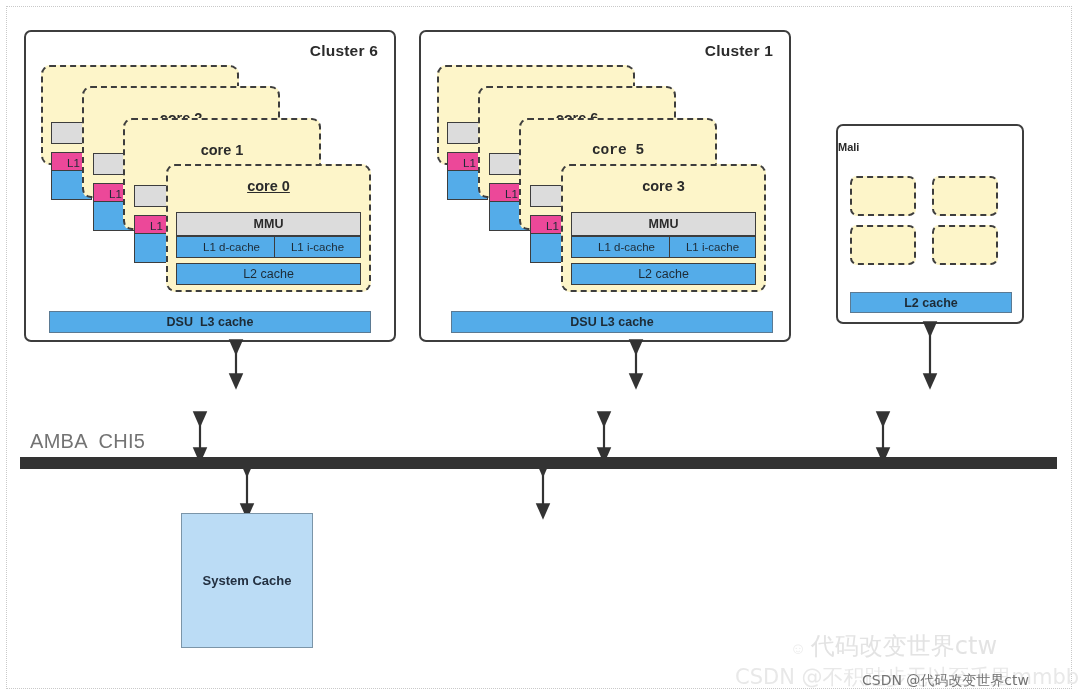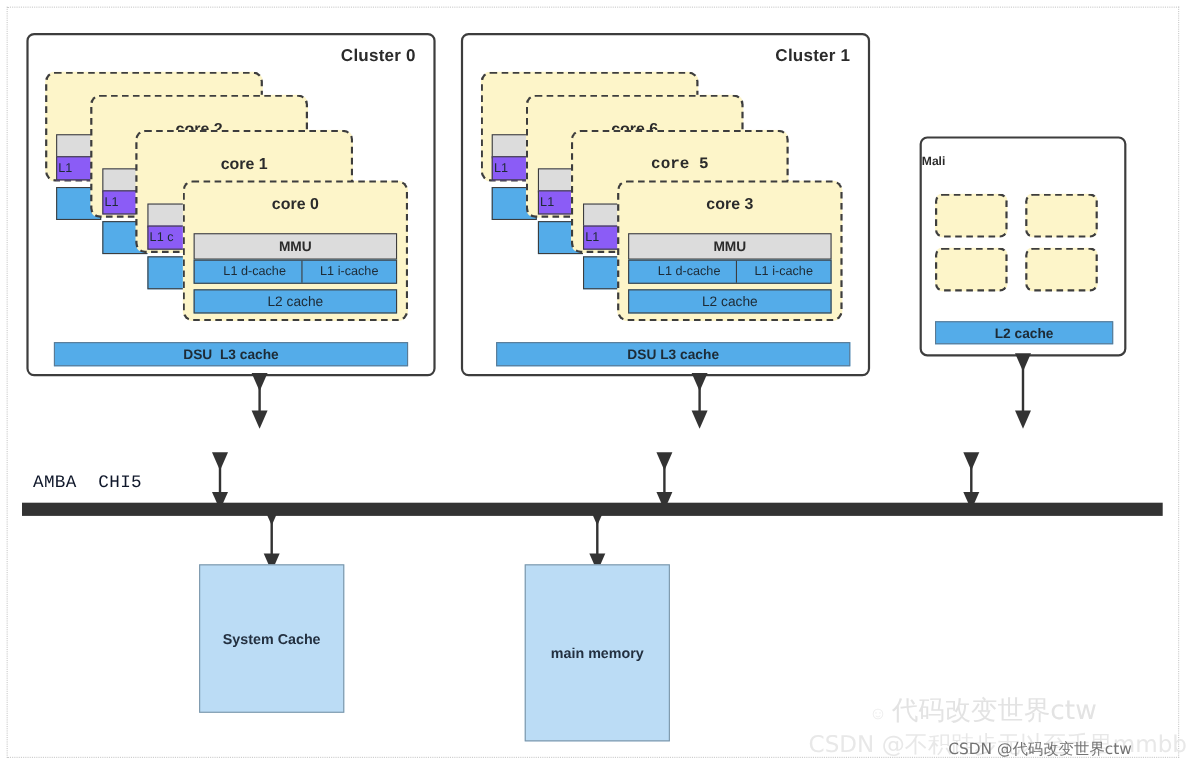--- a/index.html
+++ b/index.html
@@ -107,30 +107,31 @@
   }
   
   .stub-mmu {
     position: absolute;
     background: #dcdcdc;
     border: 1.6px solid #3d3d3d;
     box-sizing: border-box;
   }
   .stub-l1 {
     position: absolute;
-    background: #8b5cf6;
+    background: #ec4899;
     border: 1.6px solid #3d3d3d;
     box-sizing: border-box;
     display: flex;
     align-items: center;
     font-size: 11.5px;
     color: #1d2b36;
-    padding-left: 1px;
+    padding-left: 15px;
     overflow: hidden;
     white-space: nowrap;
+    margin-top: 10px;
   }
   .stub-l2 {
     position: absolute;
     background: #54ace9;
     border: 1.6px solid #3d3d3d;
     box-sizing: border-box;
   }
 
   
   .dsu {
@@ -178,25 +179,24 @@
     color: #1d2b36;
   }
 
   
   .bus {
     position: absolute;
     background: #333333;
   }
   .bus-label {
     position: absolute;
-    font-size: 16px;
-    color: #0f172a;
+    font-size: 20px;
+    color: #737373;
     white-space: pre;
     letter-spacing: .3px;
-    font-family: Liberation Mono, monospace;
   }
 
   
   .mem {
     position: absolute;
     background: #bbdcf5;
     border: 1.4px solid #7b95a8;
     box-sizing: border-box;
     display: flex;
     align-items: center;
@@ -233,21 +233,21 @@
   .wm-chat { color: #ececec; }
 </style>
 </head>
 <body>
 
 <div id="canvas">
 
   <div class="page-border"></div>
 
   <div class="cluster" style="left:24px; top:30px; width:372px; height:312px;">
-    <div class="cluster-title">Cluster 0</div>
+    <div class="cluster-title">Cluster 6</div>
   </div>
 
   <div class="core" style="left:41px; top:65px; width:198px; height:100px;">
     <div class="core-label" style="top:22px;">core 3</div>
   </div>
   <div class="stub-mmu" style="left:51px; top:122px; width:41px; height:22px;"></div>
   <div class="stub-l1" style="left:51px; top:142px; width:41px; height:22px;">L1</div>
   <div class="stub-l2" style="left:51px; top:170px; width:41px; height:30px;"></div>
 
   <div class="core" style="left:82px; top:86px; width:198px; height:112px;">
@@ -258,21 +258,21 @@
   <div class="stub-l2" style="left:93px; top:201px; width:41px; height:30px;"></div>
 
   <div class="core" style="left:123px; top:118px; width:198px; height:112px;">
     <div class="core-label" style="top:22px;">core 1</div>
   </div>
   <div class="stub-mmu" style="left:134px; top:185px; width:45px; height:22px;"></div>
   <div class="stub-l1" style="left:134px; top:205px; width:45px; height:22px;">L1 c</div>
   <div class="stub-l2" style="left:134px; top:233px; width:45px; height:30px;"></div>
 
   <div class="core" style="left:166px; top:164px; width:205px; height:128px;">
-    <div class="core-label" style="top:12px;">core 0</div>
+    <div class="core-label" style="top:12px;text-decoration:underline;">core 0</div>
   </div>
   <div class="mmu" style="left:176px; top:212px; width:185px; height:24px;">MMU</div>
   <div class="l1row" style="left:176px; top:236px; width:185px; height:22px;">
     <div>L1 d-cache</div>
     <div>L1 i-cache</div>
   </div>
   <div class="l2" style="left:176px; top:263px; width:185px; height:22px;">L2 cache</div>
 
   <div class="dsu" style="left:49px; top:311px; width:322px; height:22px;">DSU  L3 cache</div>
 
@@ -341,21 +341,20 @@
 
     <line x1="247" y1="470" x2="247" y2="512" stroke="#333333" stroke-width="2.2" marker-start="url(#ah)" marker-end="url(#ah)"></line>
     <line x1="543" y1="470" x2="543" y2="512" stroke="#333333" stroke-width="2.2" marker-start="url(#ah)" marker-end="url(#ah)"></line>
   </svg>
 
 
   <div class="bus-label" style="left:30px; top:430px;">AMBA  CHI5</div>
   <div class="bus" style="left:20px; top:457px; width:1037px; height:12px;"></div>
 
   <div class="mem" style="left:181px; top:513px; width:132px; height:135px;">System Cache</div>
-  <div class="mem" style="left:477px; top:513px; width:132px; height:161px;">main memory</div>
 
   <div class="wm" style="left:790px; top:630px;">
     <span class="wm-chat">☺</span>
     <span class="wm-main">代码改变世界ctw</span>
   </div>
   <div class="wm wm-csdn" style="left:735px; top:663px;">CSDN @不积跬步无以至千里mmbb26</div>
   <div class="wm wm-faint" style="left:862px; top:672px;">CSDN @代码改变世界ctw</div>
 
 </div>
 

